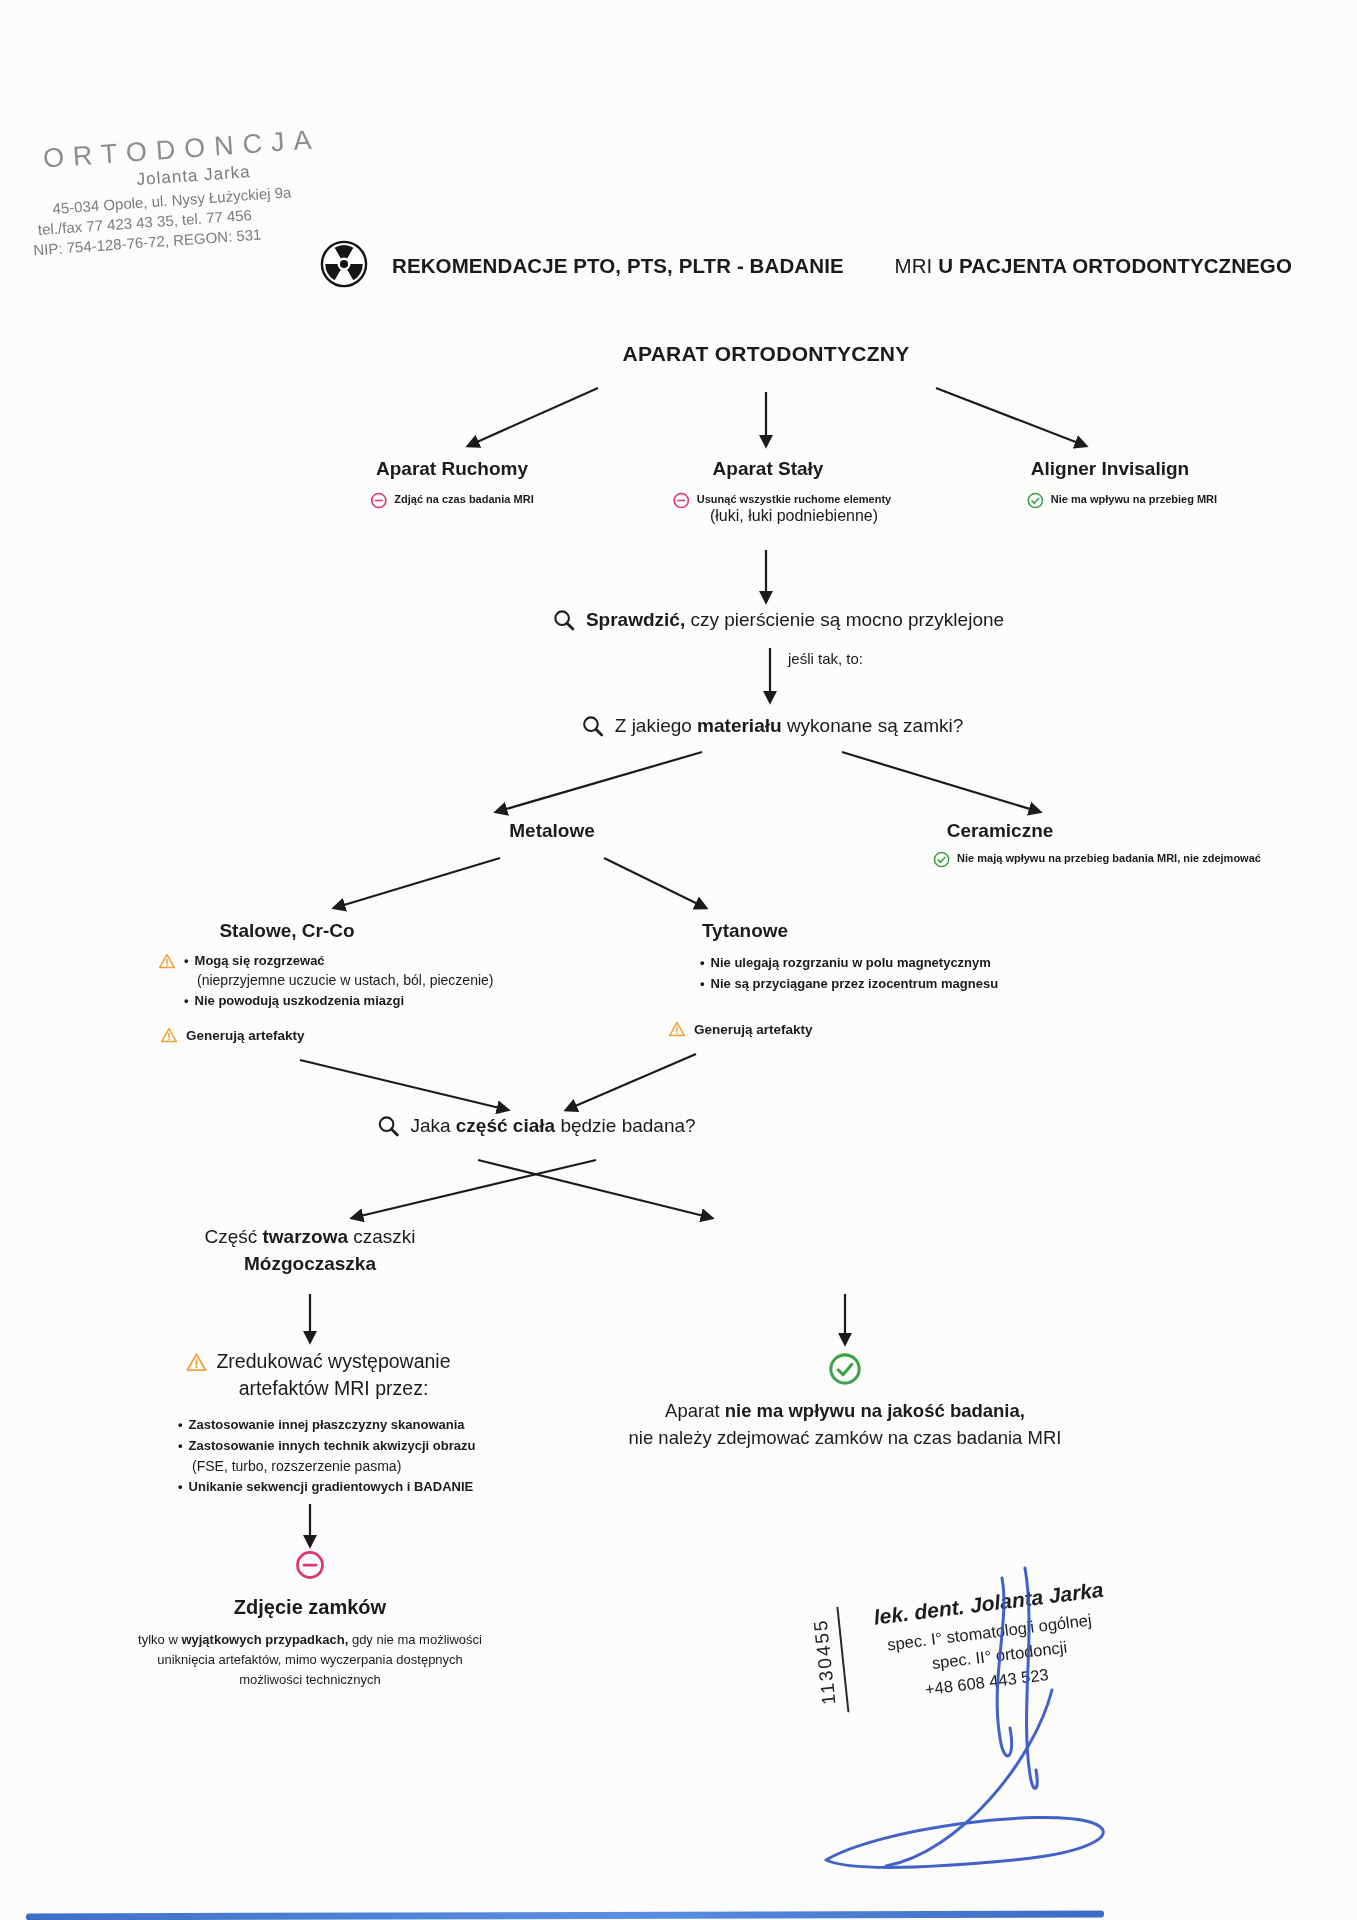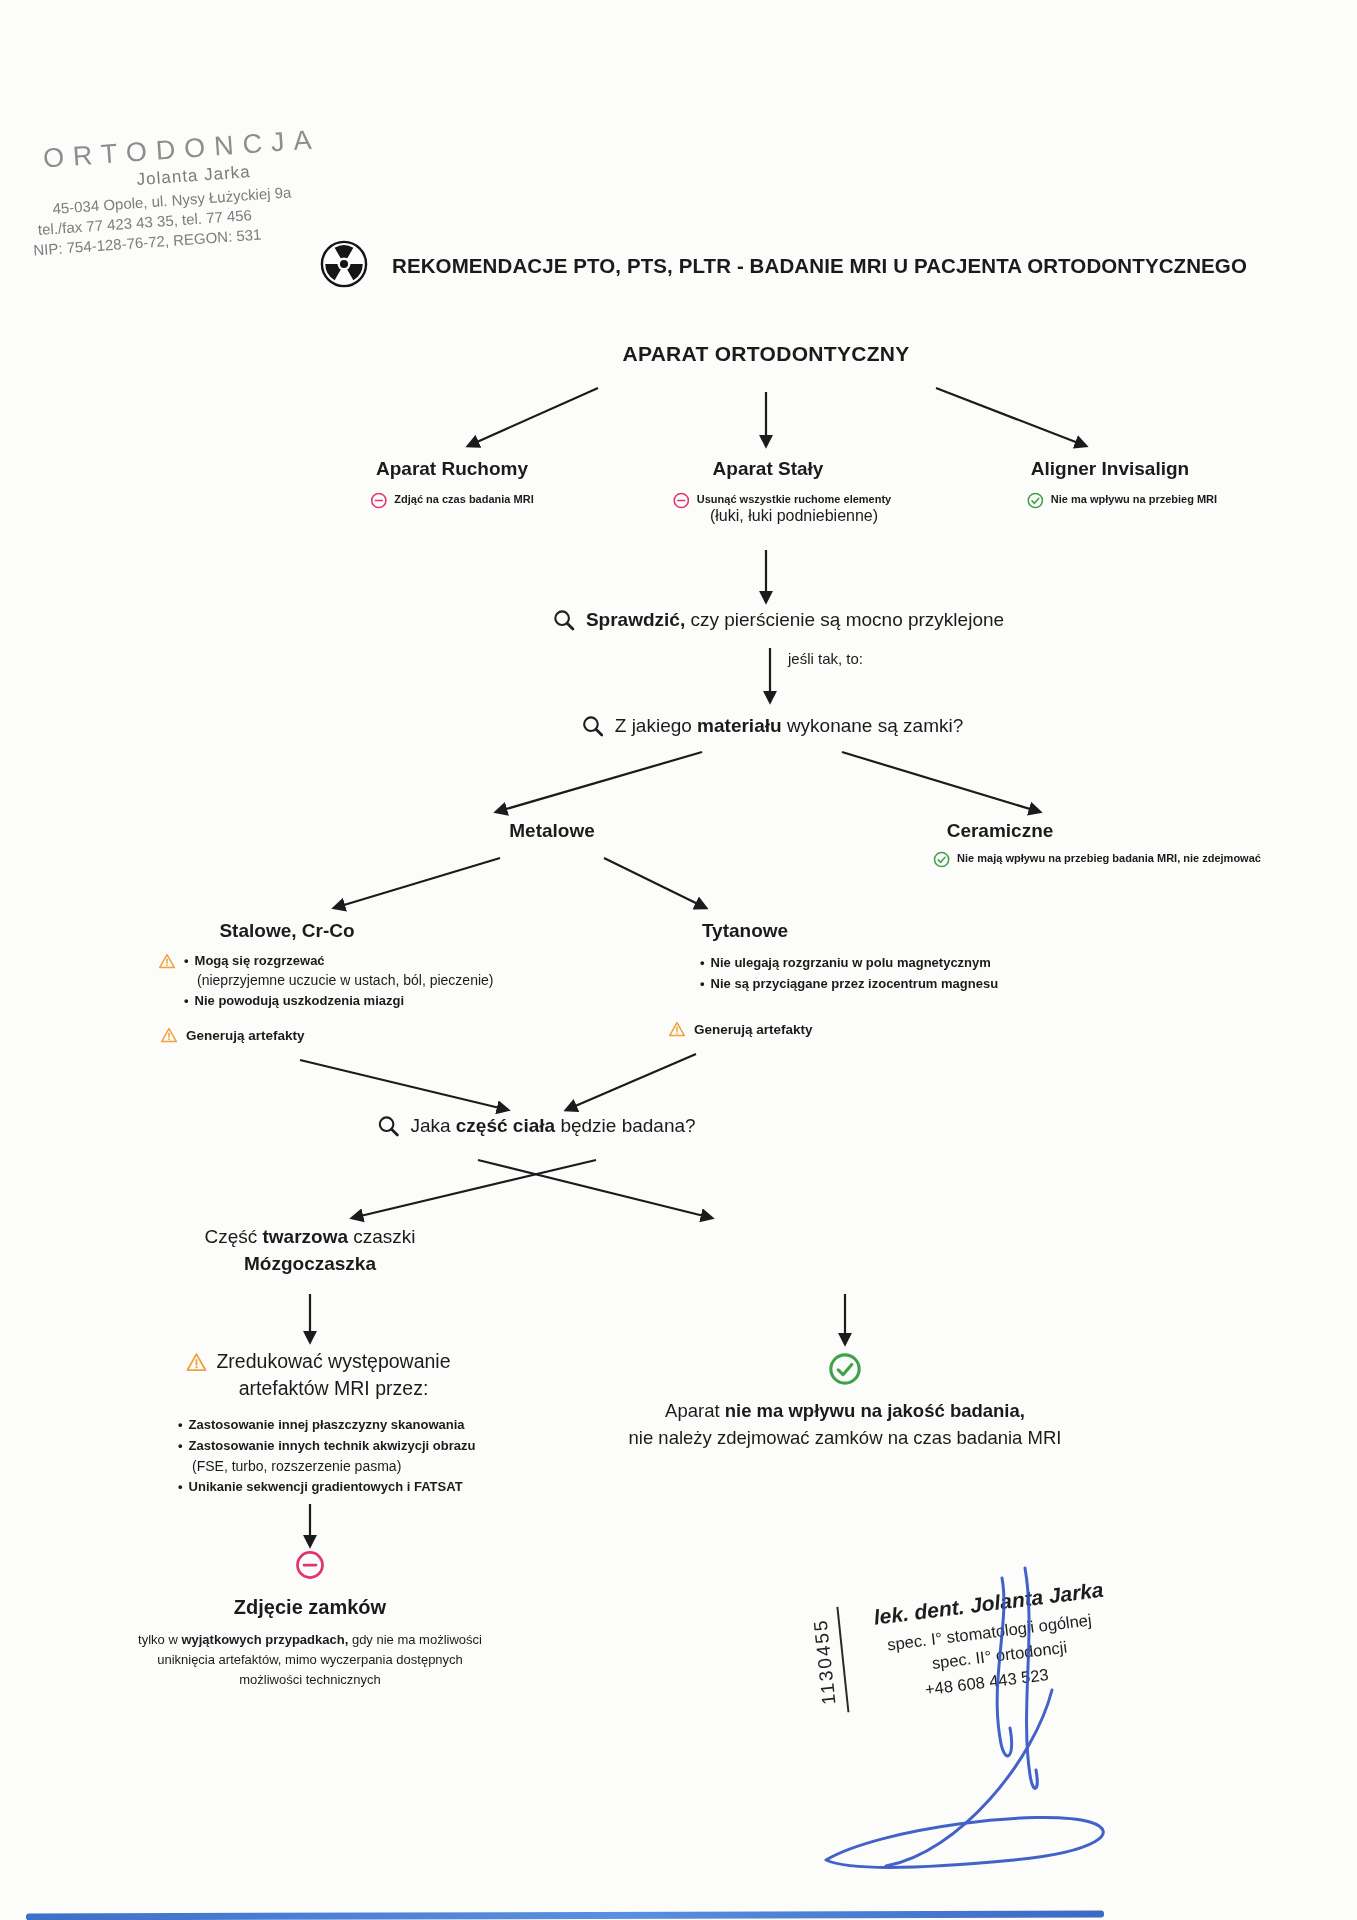--- a/index.html
+++ b/index.html
@@ -9,21 +9,21 @@
   .nw{white-space:nowrap;}
   .ctr{text-align:center;}
   
   .stamp{position:absolute;left:36px;top:144px;transform:rotate(-4deg);transform-origin:left top;color:#7c7c7c;}
   .stamp .s1{font-size:27px;letter-spacing:9px;font-weight:500;color:#8d8d8d;margin-left:6px;}
   .stamp .s2{font-size:17px;margin-left:98px;margin-top:2px;letter-spacing:1px;}
   .stamp .s3{font-size:15px;margin-left:12px;margin-top:4px;}
   .stamp .s4{font-size:15px;margin-left:-4px;margin-top:3px;}
   .stamp .s5{font-size:15px;margin-left:-10px;margin-top:3px;}
   .doc-title{position:absolute;left:392px;top:254px;font-size:20.5px;font-weight:700;letter-spacing:.1px;white-space:nowrap;}
-  .doc-title b{font-weight:700;}
+  .doc-title b{font-weight:400;margin-left:45px;}
   
   .root-label{font-size:21px;font-weight:700;letter-spacing:.3px;}
   .node-label{font-size:19px;font-weight:600;}
   .note-row{display:flex;align-items:flex-start;gap:7px;}
   .note-text{font-size:11px;font-weight:700;line-height:1.3;}
   .note-sub{font-size:16px;font-weight:400;text-align:center;line-height:1.3;}
   .q-row{display:flex;align-items:center;gap:10px;font-size:19px;}
   .q-row b{font-weight:700;}
   .cond{font-size:15px;}
   .big-line{font-size:19px;line-height:1.42;}
@@ -239,21 +239,21 @@
       <div class="reduce-title nw">
         <div>Zredukować występowanie</div>
         <div>artefaktów MRI przez:</div>
       </div>
     </div>
   </div>
   <div class="abs" style="left:178px;top:1414px;">
     <div class="b13 nw"><span class="blt"></span><span>Zastosowanie innej płaszczyzny skanowania</span></div>
     <div class="b13 nw"><span class="blt"></span><span>Zastosowanie innych technik akwizycji obrazu</span></div>
     <div class="sub11 nw" style="margin-left:14px;">(FSE, turbo, rozszerzenie pasma)</div>
-    <div class="b13 nw"><span class="blt"></span><span>Unikanie sekwencji gradientowych i FATSAT</span></div>
+    <div class="b13 nw"><span class="blt"></span><span>Unikanie sekwencji gradientowych i BADANIE</span></div>
   </div>
 
   <svg class="abs ic34" style="left:845px;top:1352px;transform:translateX(-50%);">
       <use href="#i-check"></use>
     </svg>
   <div class="abs ctr nw" style="left:845px;top:1398px;transform:translateX(-50%);">
     <div class="ok-line"><span>Aparat </span><b>nie ma wpływu na jakość badania,</b></div>
     <div class="ok-line">nie należy zdejmować zamków na czas badania MRI</div>
   </div>
 

